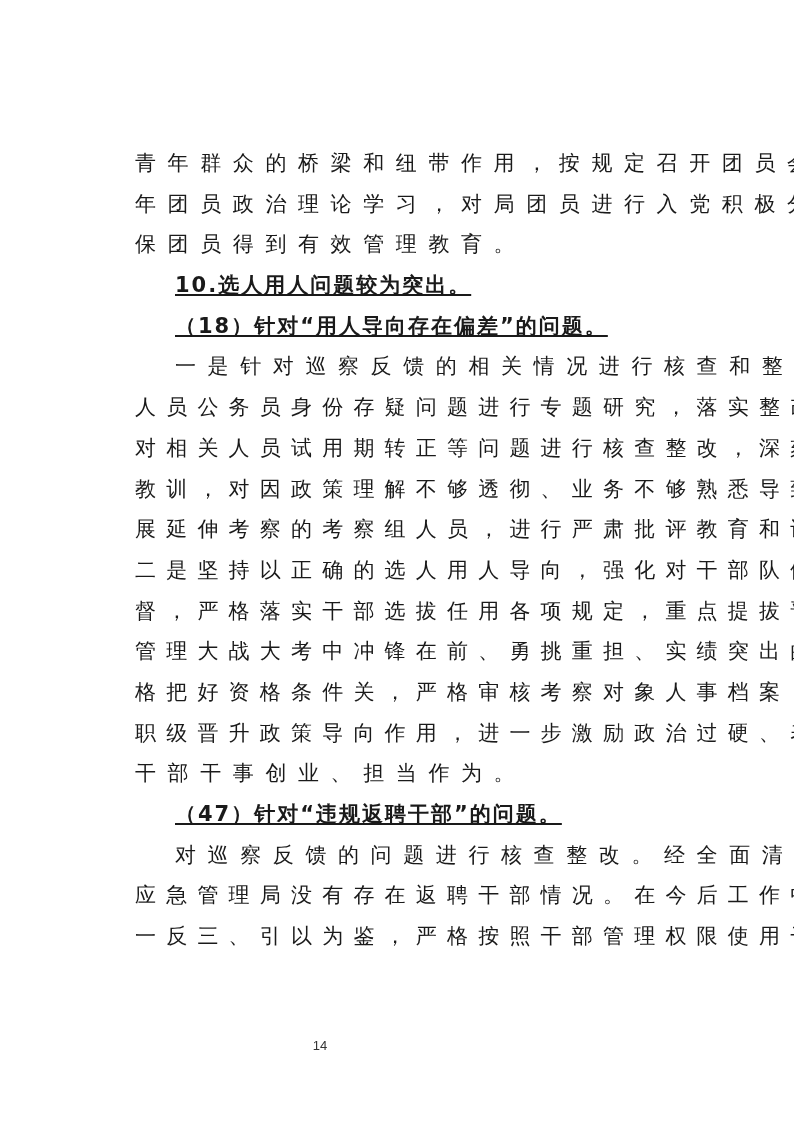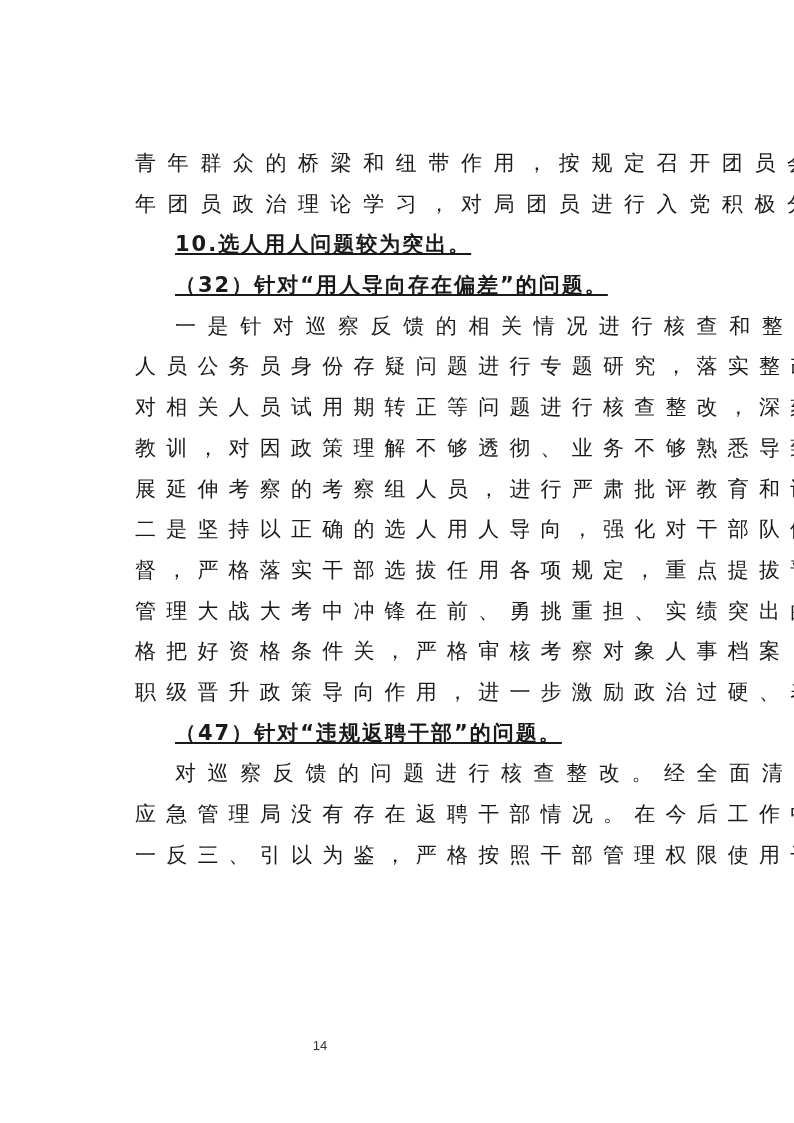--- a/index.html
+++ b/index.html
@@ -56,31 +56,33 @@
       color: #333333;
     }
   </style>
 </head>
 <body>
 
 <div class="page">
   <div class="content">
     <div class="line">青年群众的桥梁和纽带作用，按规定召开团员会议，加强青</div>
     <div class="line">年团员政治理论学习，对局团员进行入党积极分子推优，确</div>
+    <div class="line">保团员得到有效管理教育。</div>
     <div class="line indent heading">10.选人用人问题较为突出。</div>
-    <div class="line indent heading">（32）针对“用人导向存在偏差”的问题。</div>
+    <div class="line indent heading">（18）针对“用人导向存在偏差”的问题。</div>
     <div class="line indent">一是针对巡察反馈的相关情况进行核查和整改，对相关</div>
     <div class="line" style="letter-spacing:10.2px;">人员公务员身份存疑问题进行专题研究，落实整改分流工作。</div>
     <div class="line" style="letter-spacing:10.2px;">对相关人员试用期转正等问题进行核查整改，深刻吸取问题</div>
     <div class="line" style="letter-spacing:10.2px;">教训，对因政策理解不够透彻、业务不够熟悉导致未规范开</div>
     <div class="line" style="letter-spacing:10.2px;">展延伸考察的考察组人员，进行严肃批评教育和谈话提醒。</div>
     <div class="line" style="letter-spacing:10.2px;">二是坚持以正确的选人用人导向，强化对干部队伍的政治监</div>
     <div class="line" style="letter-spacing:10.2px;">督，严格落实干部选拔任用各项规定，重点提拔晋升在应急</div>
     <div class="line" style="letter-spacing:10.2px;">管理大战大考中冲锋在前、勇挑重担、实绩突出的干部，严</div>
     <div class="line" style="letter-spacing:10.2px;">格把好资格条件关，严格审核考察对象人事档案，充分发挥</div>
     <div class="line" style="letter-spacing:10.2px;">职级晋升政策导向作用，进一步激励政治过硬、表现优秀的</div>
+    <div class="line">干部干事创业、担当作为。</div>
     <div class="line indent heading">（47）针对“违规返聘干部”的问题。</div>
     <div class="line indent">对巡察反馈的问题进行核查整改。经全面清查，目前市</div>
     <div class="line" style="letter-spacing:10.2px;">应急管理局没有存在返聘干部情况。在今后工作中，坚持举</div>
     <div class="line" style="letter-spacing:10.2px;">一反三、引以为鉴，严格按照干部管理权限使用干部，严禁</div>
   </div>
   <div class="page-number">14</div>
 </div>
 
 </body></html>

